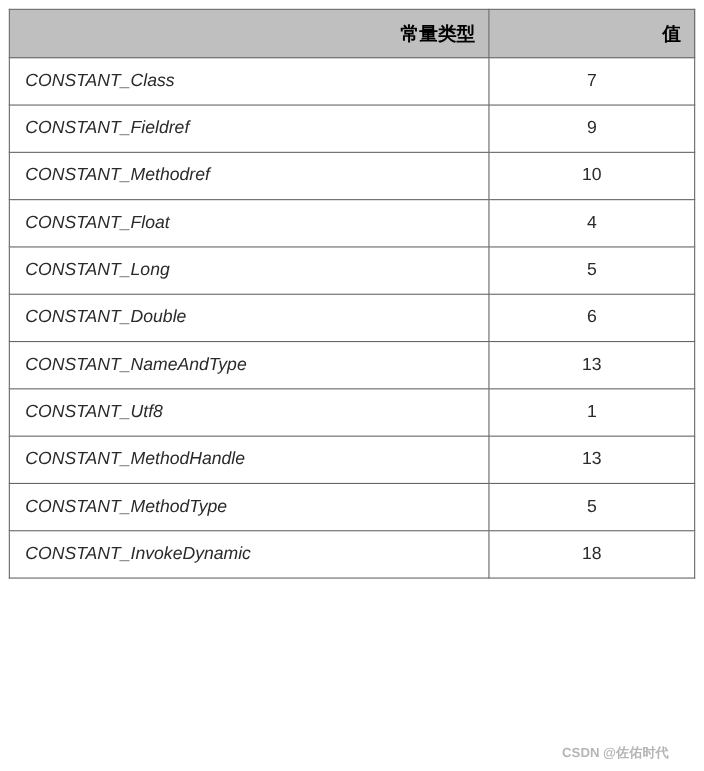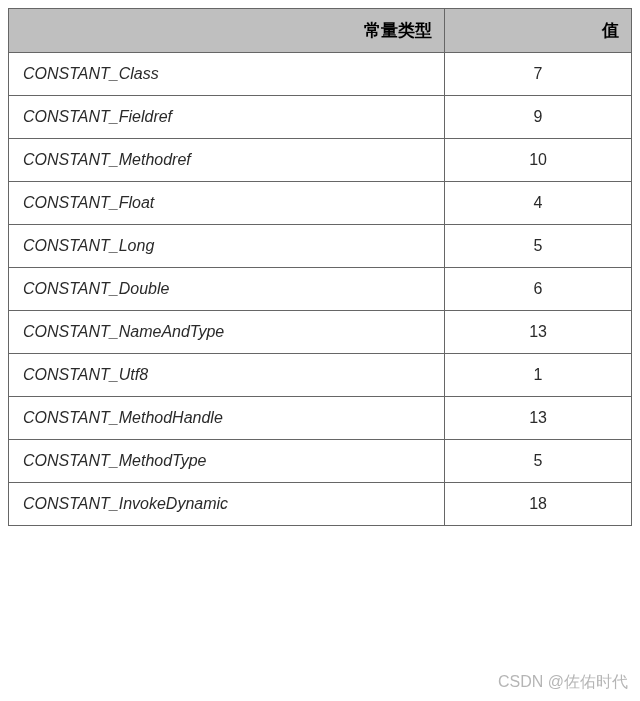--- a/index.html
+++ b/index.html
@@ -38,26 +38,27 @@
       text-align: left;
       width: 70%;
       font-style: italic;
     }
     td.value-cell {
       text-align: center;
       width: 30%;
     }
     .watermark {
       position: fixed;
-      right: 12px;
+      right: 32px;
       bottom: 8px;
       color: rgba(120,120,120,0.55);
-      font-size: 16px;
+      font-size: 12px;
       font-family: Arial, sans-serif;
       pointer-events: none;
+      font-weight: bold;
     }
   </style>
 </head>
 <body>
 
 <table>
   <thead>
     <tr>
       <th>常量类型</th>
       <th>值</th>

